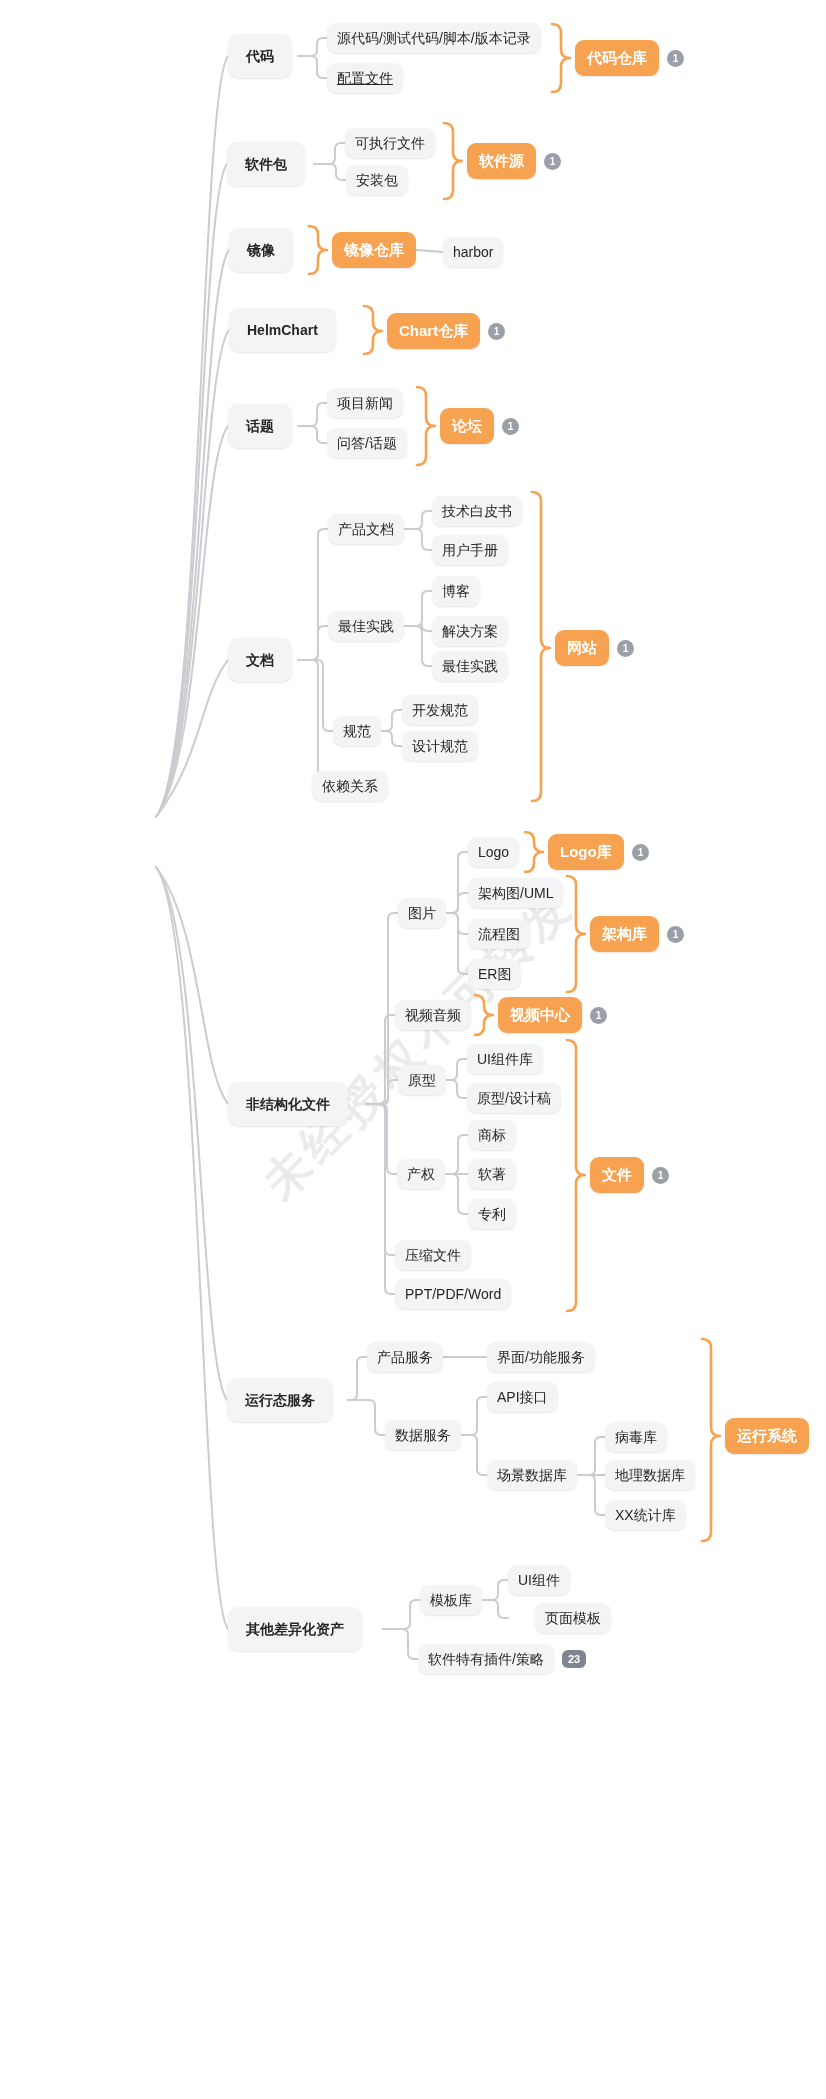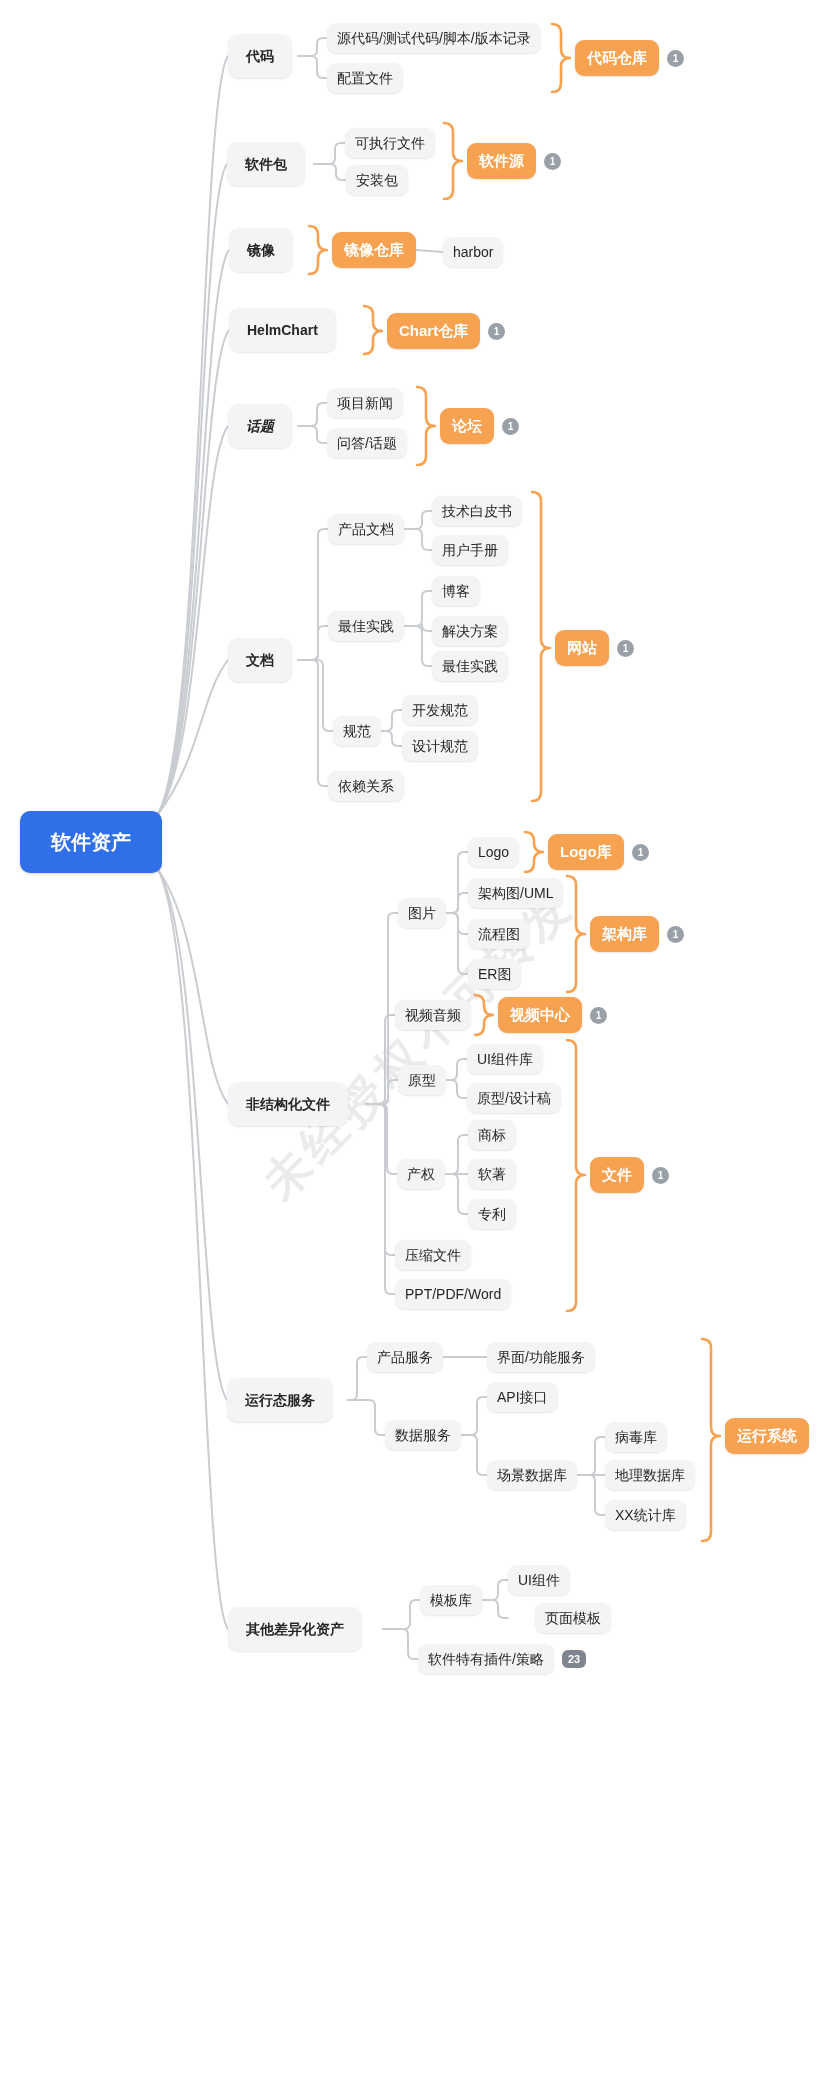--- a/index.html
+++ b/index.html
@@ -92,48 +92,47 @@
       <path d="M 309 226 Q 318 226 318 235 L 318 241 Q 318 250 327 250 Q 318 250 318 259 L 318 265 Q 318 274 309 274" fill="none" stroke="#F7A250" stroke-width="2.6" stroke-linecap="round" stroke-linejoin="round"></path>
       <path d="M 364 306 Q 373 306 373 315 L 373 322 Q 373 331 382 331 Q 373 331 373 340 L 373 345 Q 373 354 364 354" fill="none" stroke="#F7A250" stroke-width="2.6" stroke-linecap="round" stroke-linejoin="round"></path>
       <path d="M 417 387 Q 426 387 426 396 L 426 417 Q 426 426 435 426 Q 426 426 426 435 L 426 456 Q 426 465 417 465" fill="none" stroke="#F7A250" stroke-width="2.6" stroke-linecap="round" stroke-linejoin="round"></path>
       <path d="M 532 492 Q 541 492 541 501 L 541 639 Q 541 648 550 648 Q 541 648 541 657 L 541 792 Q 541 801 532 801" fill="none" stroke="#F7A250" stroke-width="2.6" stroke-linecap="round" stroke-linejoin="round"></path>
       <path d="M 525 832 Q 534 832 534 841 L 534 843 Q 534 852 543 852 Q 534 852 534 861 L 534 863 Q 534 872 525 872" fill="none" stroke="#F7A250" stroke-width="2.6" stroke-linecap="round" stroke-linejoin="round"></path>
       <path d="M 567 876 Q 576 876 576 885 L 576 925 Q 576 934 585 934 Q 576 934 576 943 L 576 983 Q 576 992 567 992" fill="none" stroke="#F7A250" stroke-width="2.6" stroke-linecap="round" stroke-linejoin="round"></path>
       <path d="M 475 995 Q 484 995 484 1004 L 484 1006 Q 484 1015 493 1015 Q 484 1015 484 1024 L 484 1026 Q 484 1035 475 1035" fill="none" stroke="#F7A250" stroke-width="2.6" stroke-linecap="round" stroke-linejoin="round"></path>
       <path d="M 567 1040 Q 576 1040 576 1049 L 576 1166 Q 576 1175 585 1175 Q 576 1175 576 1184 L 576 1302 Q 576 1311 567 1311" fill="none" stroke="#F7A250" stroke-width="2.6" stroke-linecap="round" stroke-linejoin="round"></path>
       <path d="M 702 1339 Q 711 1339 711 1348 L 711 1427 Q 711 1436 720 1436 Q 711 1436 711 1445 L 711 1532 Q 711 1541 702 1541" fill="none" stroke="#F7A250" stroke-width="2.6" stroke-linecap="round" stroke-linejoin="round"></path>
     </svg>
-<div class="node root" style="left: 20px; top: 811px;">软件资产</div>
     <div class="node main" style="left: 228px; top: 34px;">代码</div>
     <div class="node main" style="left: 227px; top: 142px;">软件包</div>
     <div class="node main" style="left: 229px; top: 228px;">镜像</div>
     <div class="node main" style="left: 229px; top: 308px;">HelmChart</div>
-    <div class="node main" style="left: 228px; top: 404px; font-style: italic;">话题</div>
+    <div class="node main" style="left: 228px; top: 404px;">话题</div>
     <div class="node main" style="left: 228px; top: 638px;">文档</div>
     <div class="node main" style="left: 228px; top: 1082px;">非结构化文件</div>
     <div class="node main" style="left: 227px; top: 1378px;">运行态服务</div>
     <div class="node main" style="left: 228px; top: 1607px;">其他差异化资产</div>
     <div class="node sub" style="left: 327px; top: 23px;">源代码/测试代码/脚本/版本记录</div>
-    <div class="node sub" style="left: 327px; top: 63px;">配置文件</div>
+    <div class="node sub" style="left: 327px; top: 63px; text-decoration: underline;">配置文件</div>
     <div class="node sub" style="left: 345px; top: 128px;">可执行文件</div>
     <div class="node sub" style="left: 346px; top: 165px;">安装包</div>
     <div class="node sub" style="left: 443px; top: 237px;">harbor</div>
     <div class="node sub" style="left: 327px; top: 388px;">项目新闻</div>
     <div class="node sub" style="left: 327px; top: 428px;">问答/话题</div>
     <div class="node sub" style="left: 328px; top: 514px;">产品文档</div>
     <div class="node sub" style="left: 432px; top: 496px;">技术白皮书</div>
     <div class="node sub" style="left: 432px; top: 535px;">用户手册</div>
     <div class="node sub" style="left: 328px; top: 611px;">最佳实践</div>
     <div class="node sub" style="left: 432px; top: 576px;">博客</div>
     <div class="node sub" style="left: 432px; top: 616px;">解决方案</div>
     <div class="node sub" style="left: 432px; top: 651px;">最佳实践</div>
     <div class="node sub" style="left: 333px; top: 716px;">规范</div>
     <div class="node sub" style="left: 402px; top: 695px;">开发规范</div>
     <div class="node sub" style="left: 402px; top: 731px;">设计规范</div>
-    <div class="node sub" style="left: 328px; top: 771px;">依赖关系</div>
+    <div class="node sub" style="left: 312px; top: 771px;">依赖关系</div>
     <div class="node sub" style="left: 398px; top: 898px;">图片</div>
     <div class="node sub" style="left: 468px; top: 837px;">Logo</div>
     <div class="node sub" style="left: 468px; top: 878px;">架构图/UML</div>
     <div class="node sub" style="left: 468px; top: 919px;">流程图</div>
     <div class="node sub" style="left: 468px; top: 959px;">ER图</div>
     <div class="node sub" style="left: 395px; top: 1000px;">视频音频</div>
     <div class="node sub" style="left: 467px; top: 1044px;">UI组件库</div>
     <div class="node sub" style="left: 398px; top: 1065px;">原型</div>
     <div class="node sub" style="left: 467px; top: 1083px;">原型/设计稿</div>
     <div class="node sub" style="left: 397px; top: 1159px;">产权</div>

